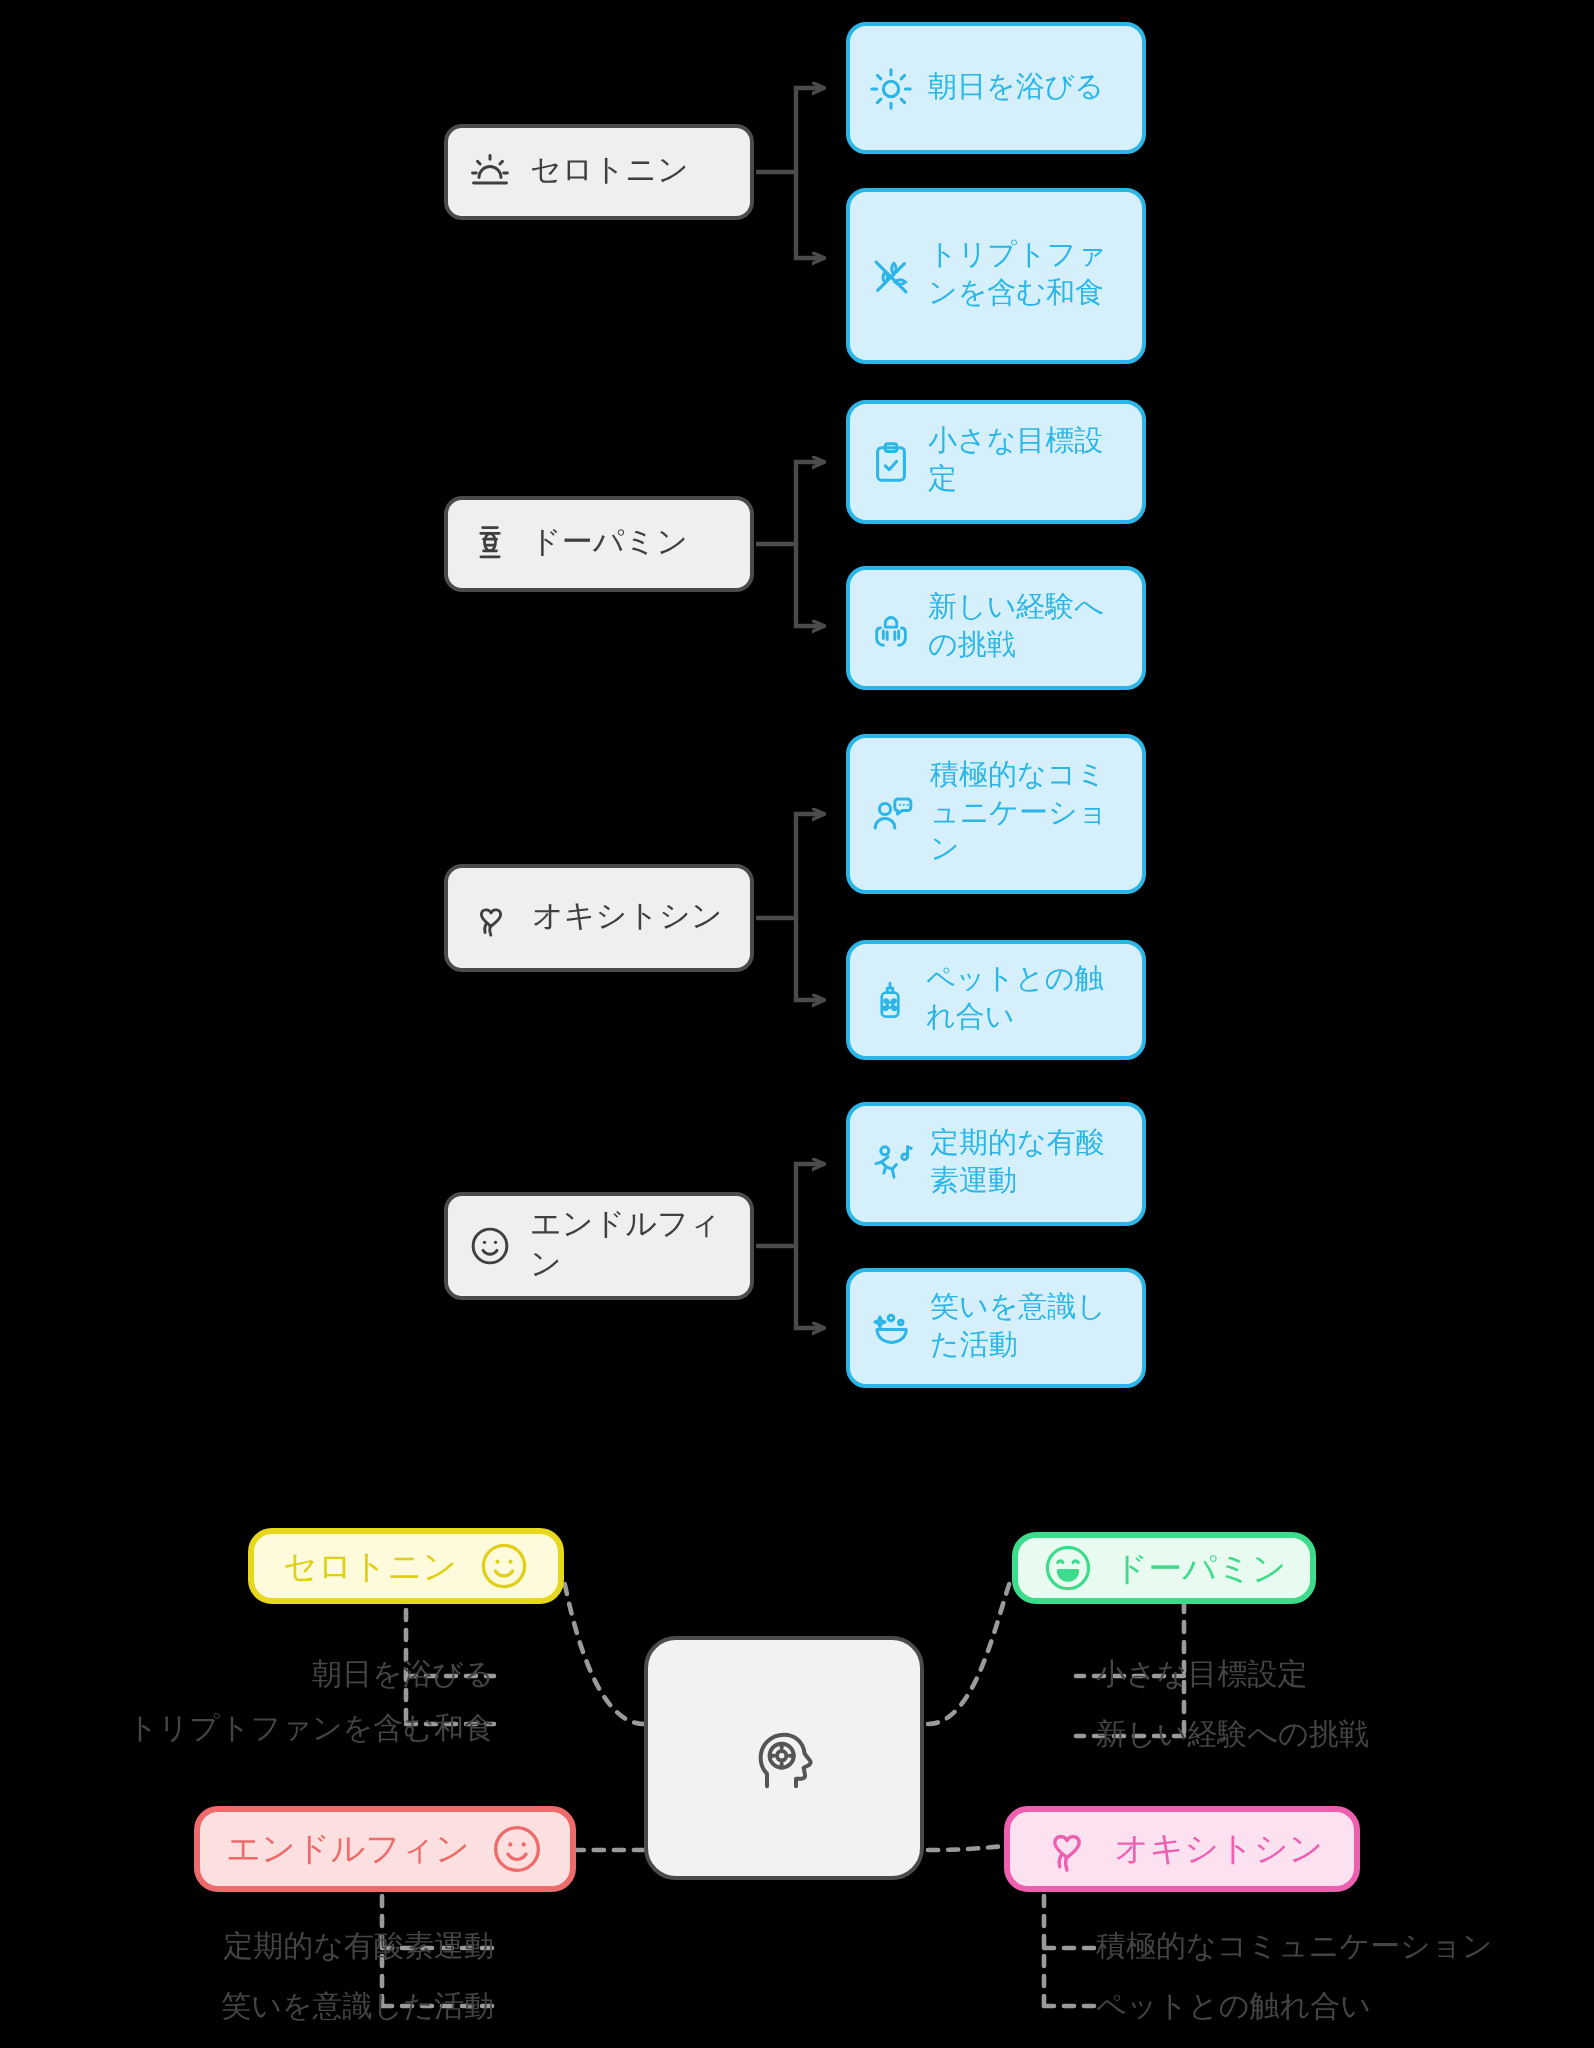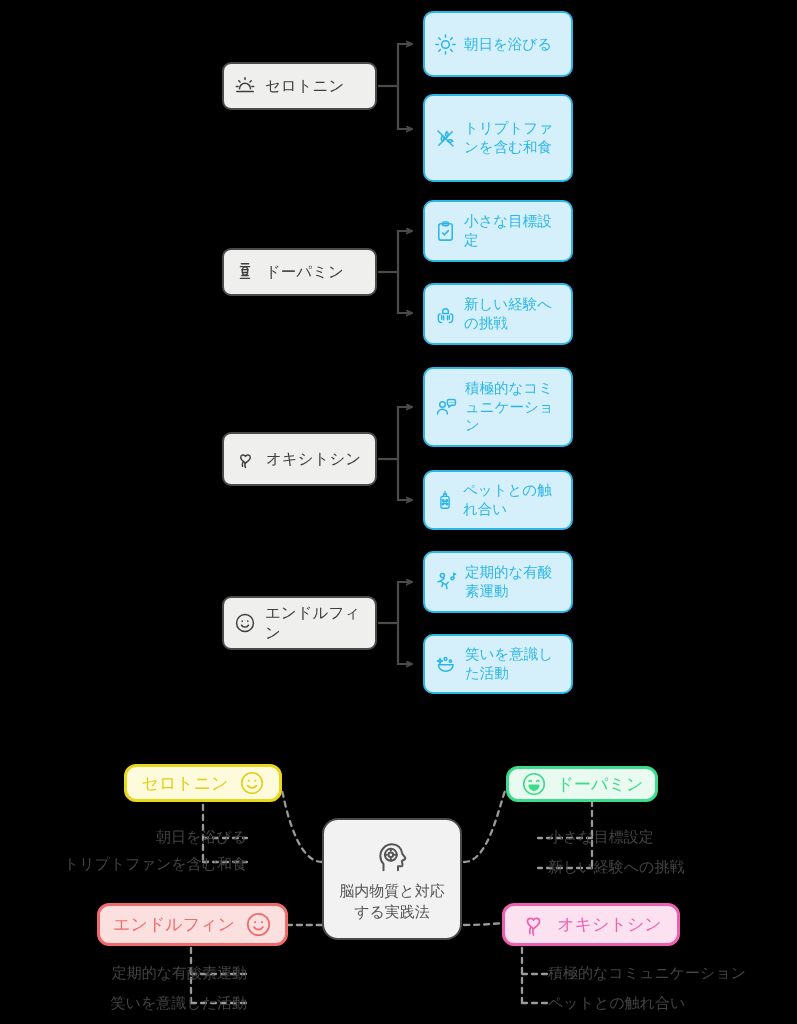--- a/index.html
+++ b/index.html
@@ -338,21 +338,20 @@
 
 <div class="mm-node mm-center" style="left:322px; top:818px;">
   <span class="icon">
     <svg width="40" height="40" viewBox="0 0 24 24" stroke="#555555" stroke-width="1.2" fill="none" stroke-linecap="round" stroke-linejoin="round">
       <path d="M15.6 20.5v-2.3h1.8c.6 0 1-.5.9-1.1l-.4-2.2 1.6-.8c.5-.3.6-.9.3-1.3l-1.6-2.1C17.8 7.1 15.2 5 12 5 8.1 5 5 8.1 5 12c0 1.8.7 3.5 1.9 4.7v3.8"></path>
       <circle cx="11.3" cy="11.3" r="3.6"></circle>
       <circle cx="11.3" cy="11.3" r="1.4"></circle>
       <path d="M11.3 7.7v1.2M11.3 13.7v1.2M7.7 11.3h1.2M13.7 11.3h1.2"></path>
     </svg>
   </span>
-  <span class="label">脳内物質と対応する実践法</span>
 </div>
 
 <div class="mm-node mm-serotonin" style="left:124px; top:764px; width:158px; height:38px;">
   <span class="label">セロトニン</span>
   <span class="icon">
     <svg width="26" height="26" viewBox="0 0 24 24" stroke="#e0cf18" stroke-width="1.5" fill="none" stroke-linecap="round">
       <circle cx="12" cy="12" r="9.5"></circle>
       <circle cx="9" cy="10" r=".95" fill="#e0cf18" stroke="none"></circle>
       <circle cx="15" cy="10" r=".95" fill="#e0cf18" stroke="none"></circle>
       <path d="M8 14.3c1 1.5 2.4 2.3 4 2.3s3-.8 4-2.3"></path>

